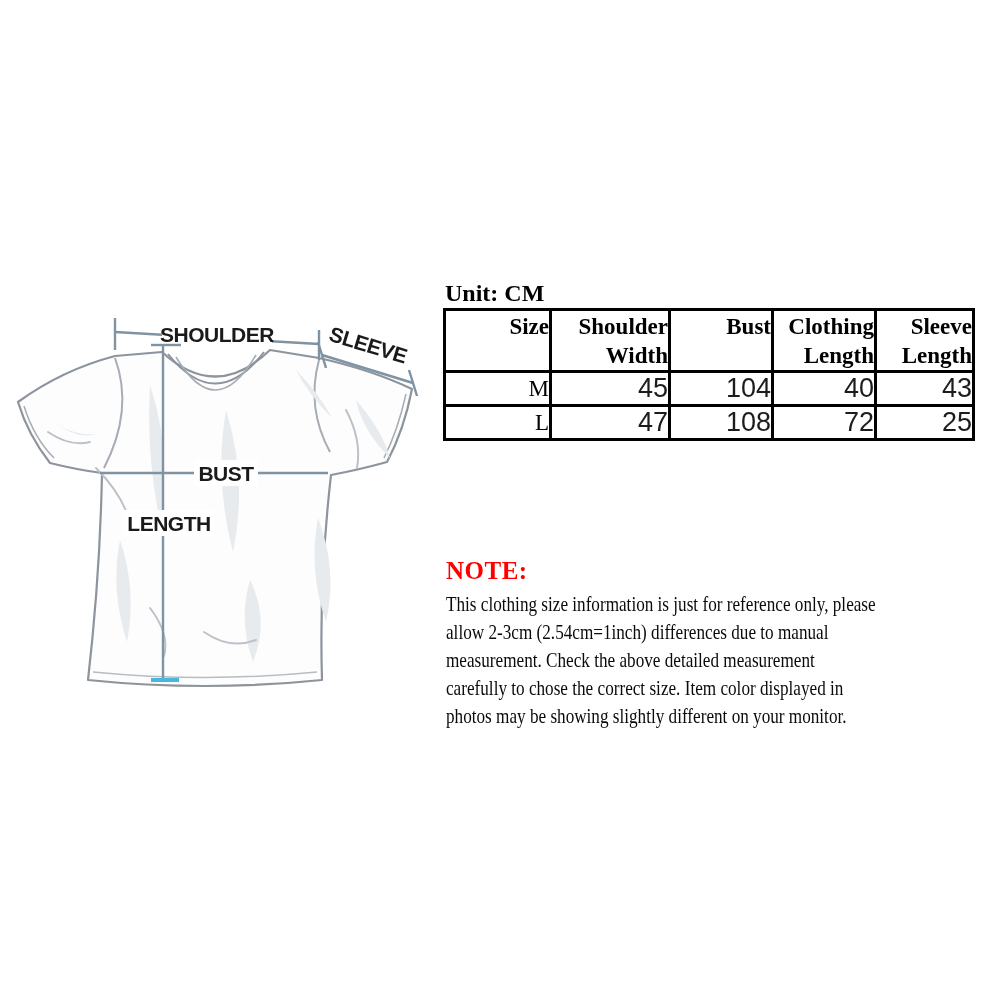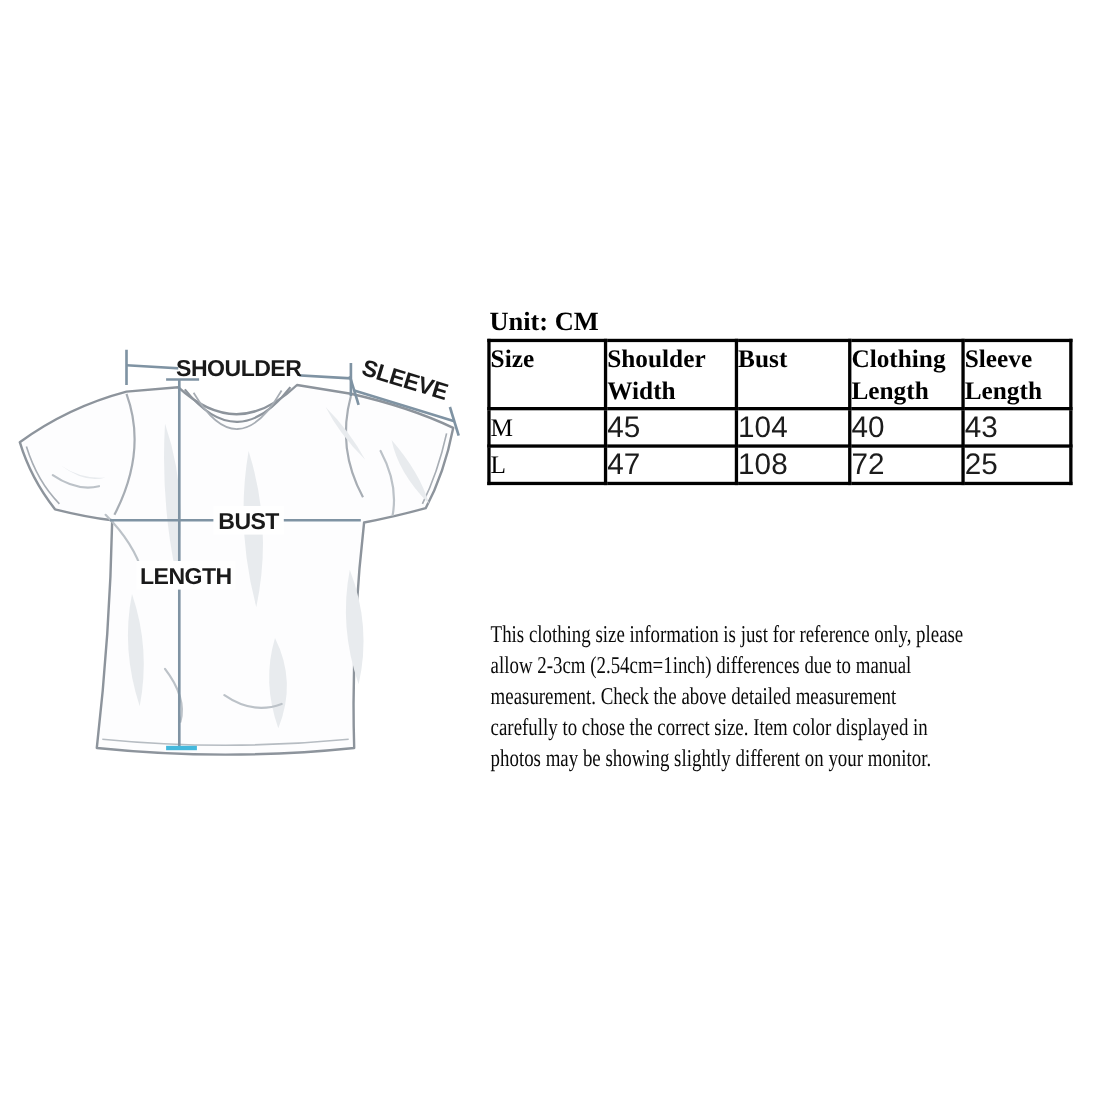--- a/index.html
+++ b/index.html
@@ -12,21 +12,21 @@
   
   .unit-label{
     position:absolute;left:445px;top:280px;
     font-family:"Liberation Serif",serif;font-weight:bold;font-size:24px;line-height:26px;text-align:right;
   }
   table.size-table{
     position:absolute;left:443px;top:308px;width:529px;
     border-collapse:collapse;table-layout:fixed;background:#fff;
   }
   table.size-table th,table.size-table td{
-    border:3px solid #000;text-align:left;padding:0;overflow:hidden;
+    border:3px solid #000;text-align:right;padding:0;overflow:hidden;
   }
   table.size-table th{
     font-family:"Liberation Serif",serif;font-weight:bold;font-size:23px;line-height:29px;
     height:57px;vertical-align:top;white-space:pre-line;padding-top:1px;
   }
   table.size-table td{height:31px;vertical-align:middle;}
   td.size-cell{font-family:"Liberation Serif",serif;font-size:23px;}
   td.num-cell{font-family:"Liberation Sans",sans-serif;font-size:27px;color:#1c1c1c;}
   
   .note-block{position:absolute;left:446px;top:557px;width:545px;}
@@ -141,20 +141,21 @@
         <td class="size-cell">L</td>
         <td class="num-cell">47</td>
         <td class="num-cell">108</td>
         <td class="num-cell">72</td>
         <td class="num-cell">25</td>
       </tr>
     </tbody>
   </table>
 
   <div class="note-block">
+    <div class="note-heading">NOTE:</div>
     <div class="note-body">
       <div>This clothing size information is just for reference only, please</div>
       <div>allow 2-3cm (2.54cm=1inch) differences due to manual</div>
       <div>measurement. Check the above detailed measurement</div>
       <div>carefully to chose the correct size. Item color displayed in</div>
       <div>photos may be showing slightly different on your monitor.</div>
     </div>
   </div>
 
 </div>

